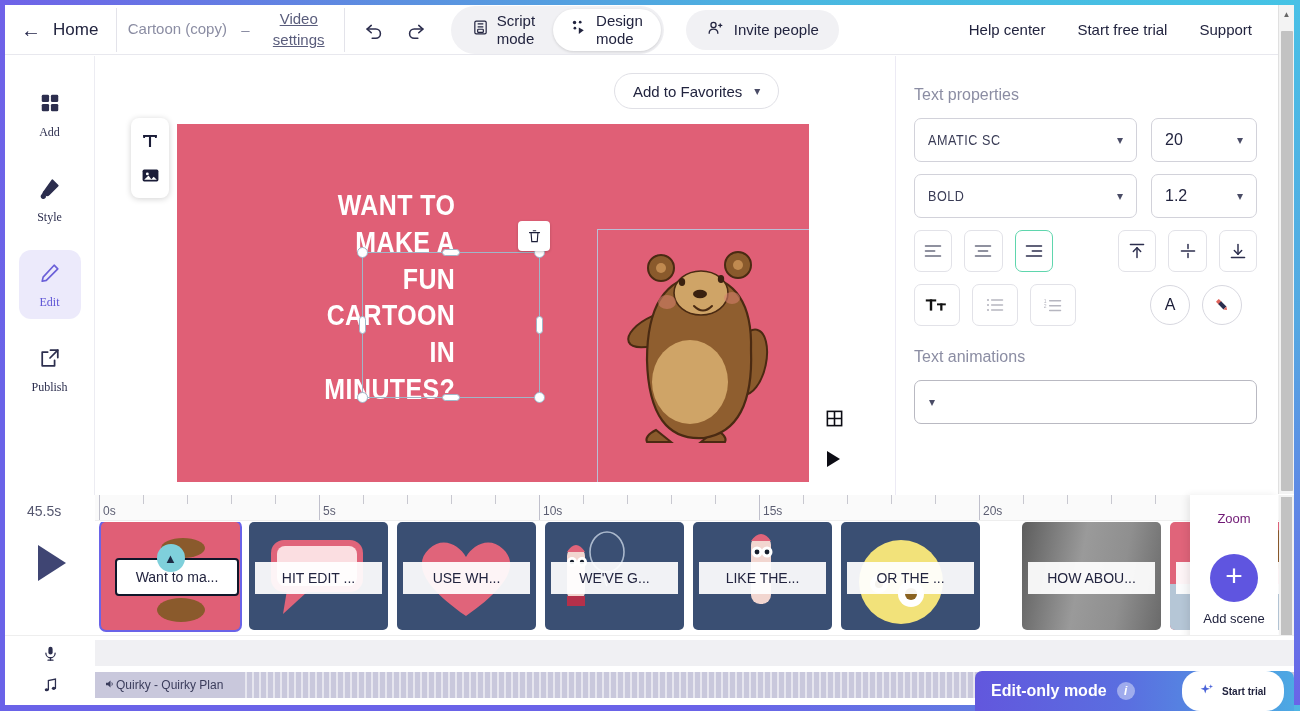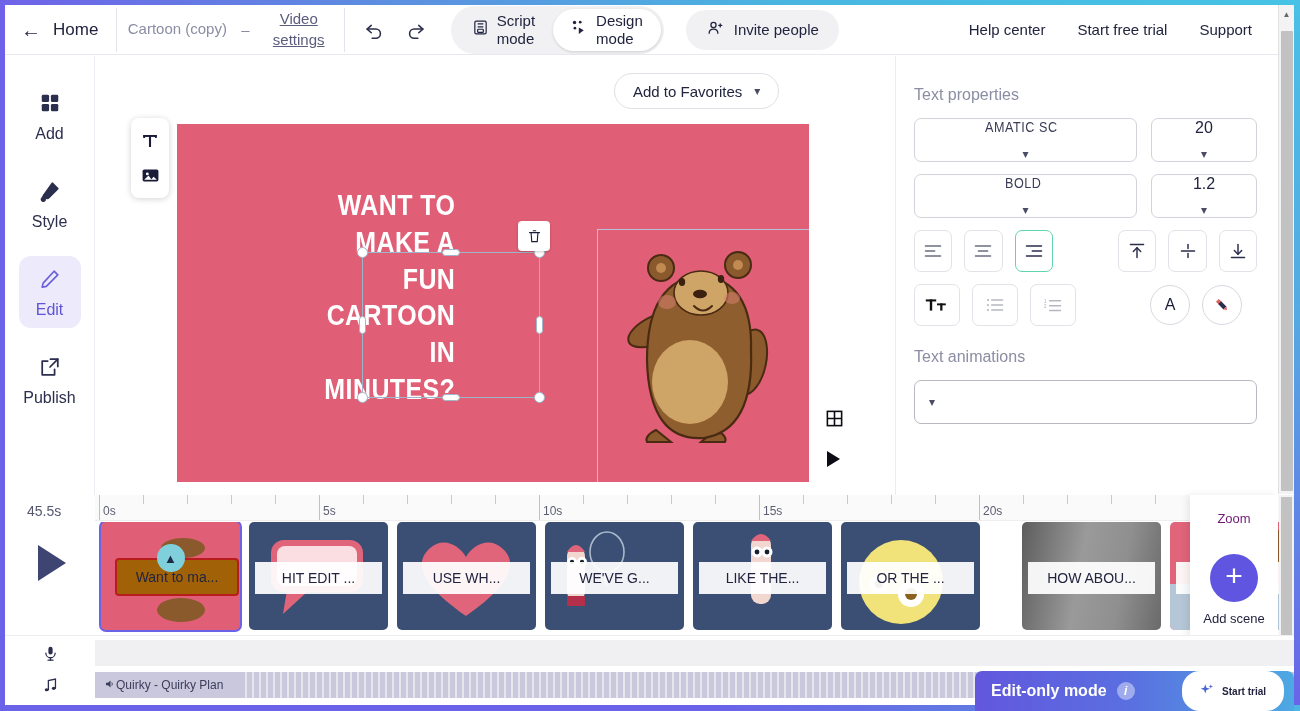--- a/index.html
+++ b/index.html
@@ -102,21 +102,21 @@
   #leftrail {
     position: absolute; left: 5px; top: 56px; width: 90px; height: 439px;
     background: #fff; border-right: 1px solid #ececf2;
     padding-top: 24px;
   }
   .rail-item {
     width: 62px; margin: 0 auto 16px auto; border-radius: 12px;
     display: flex; flex-direction: column; align-items: center; gap: 7px;
     padding: 12px 0 9px 0; cursor: pointer;
   }
-  .rail-item .rl { font-size: 16px; color: #2c2e4e; }
+  .rail-item .rl { font-size: 12px; color: #2c2e4e; font-family: Liberation Serif, serif; }
   .rail-item.active { background: #eceafb; }
   .rail-item.active .rl { color: #5f55d6; }
 
   
   #canvasarea {
     position: absolute; left: 95px; top: 56px; width: 800px; height: 439px;
     background: #fff;
   }
   #fav-btn {
     position: absolute; left: 519px; top: 17px;
@@ -178,21 +178,21 @@
   
   #rightpanel {
     position: absolute; left: 895px; top: 56px; width: 380px; height: 439px;
     background: #fff; border-left: 1px solid #eceaf4; padding: 30px 18px 0 18px;
   }
   .sec-title { font-size: 16px; color: #8b8da3; margin-bottom: 14px; }
   .row { display: flex; gap: 14px; margin-bottom: 12px; }
   .sel {
     border: 1px solid #d2d2da; border-radius: 7px; height: 44px;
     display: flex; align-items: center; justify-content: space-between;
-    padding: 0 13px; cursor: pointer; background: #fff; font-size: 16px; color: #22243f; flex-direction: column;
+    padding: 0 13px; cursor: pointer; background: #fff; font-size: 16px; color: #22243f;
   }
   .sel.wide { flex: 1 1 auto; }
   .sel.narrow { width: 106px; }
   .sel .hand {
     font-family: "Liberation Sans Narrow", "Liberation Sans", sans-serif;
     text-transform: uppercase; letter-spacing: .6px; font-size: 14px;
     color: #3a3c56; transform: scaleX(.9); transform-origin: left center;
   }
   .chev { color: #4a4c66; font-size: 12px; }
   .btnrow { display: flex; gap: 12px; margin-bottom: 12px; align-items: center; }
@@ -240,21 +240,21 @@
     position: relative; width: 139px; height: 108px; border-radius: 5px;
     overflow: hidden; flex: 0 0 auto; cursor: pointer;
   }
   .scene .cap {
     position: absolute; left: 6px; right: 6px; top: 40px; height: 32px;
     background: rgba(255,255,255,.93); display: flex; align-items: center;
     justify-content: center; font-size: 14px; color: #22243f;
   }
   .scene.sel-scene { box-shadow: 0 0 0 2px #6a63e8; }
   .scene.sel-scene .cap {
-    background: #a16207; border: 2px solid #b91c1c; border-radius: 4px;
+    background: #ffffff; border: 2px solid #0f172a; border-radius: 4px;
     left: 14px; right: 1px; top: 36px; height: 38px;
   }
   .caret-badge {
     position: absolute; left: 50%; margin-left: -14px; top: 22px;
     width: 28px; height: 28px; border-radius: 50%; background: #7fd0db;
     display: flex; align-items: center; justify-content: center;
     color: #1d2b45; font-size: 13px; font-weight: 700; z-index: 2;
   }
 
   

